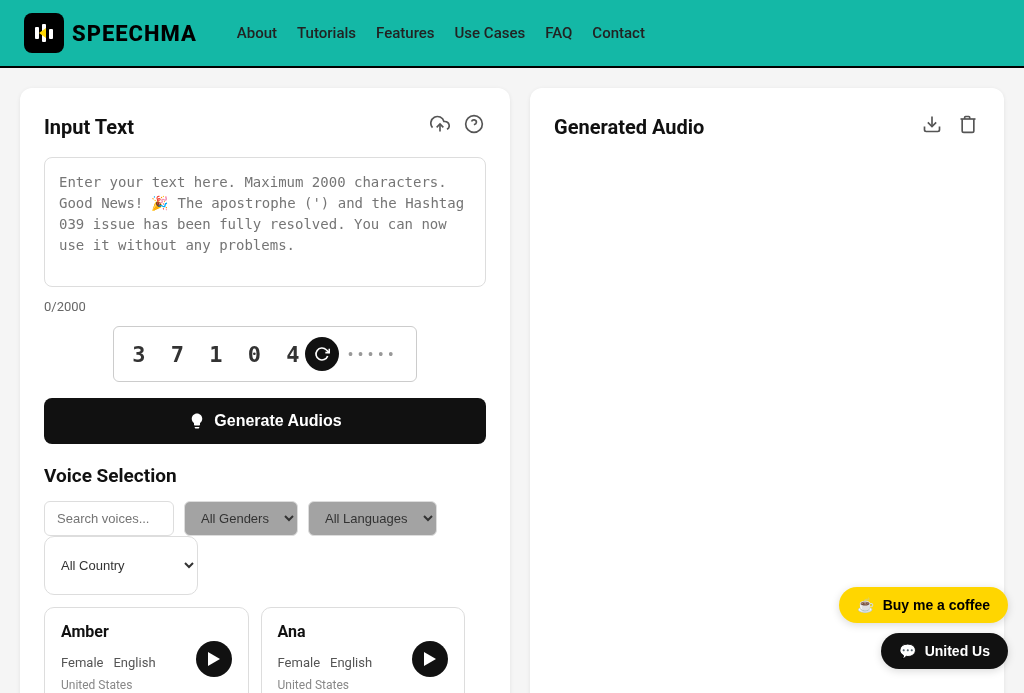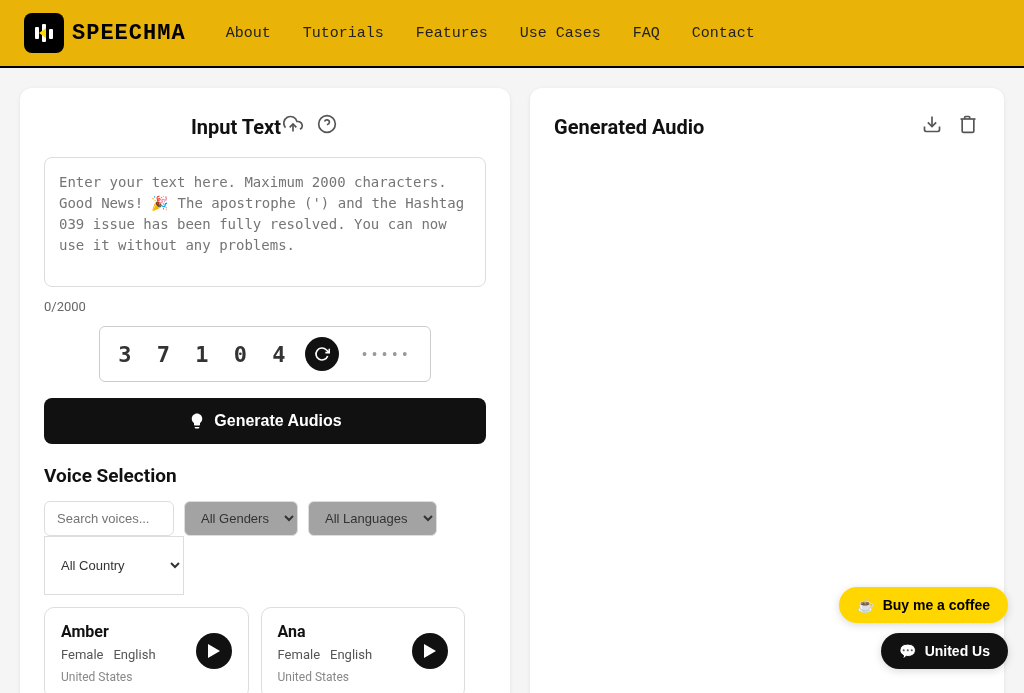--- a/index.html
+++ b/index.html
@@ -1,27 +1,26 @@
 <!DOCTYPE html>
 <html><head>
   <meta charset="utf-8">
   <style>
     * { box-sizing: border-box; margin: 0; padding: 0; }
     body { font-family: -apple-system, BlinkMacSystemFont, 'Segoe UI', Roboto, sans-serif; background: #f5f5f5; }
 
     
     .header {
-      background: #eab308;
+      background: #14b8a6;
       border-bottom: 2px solid #000;
       display: flex;
       align-items: center;
       padding: 0 24px;
       height: 68px;
       position: relative;
-      font-family: Liberation Mono, monospace;
     }
     .logo-area {
       display: flex;
       align-items: center;
       gap: 8px;
       margin-right: 40px;
     }
     .logo-icon {
       width: 40px;
       height: 40px;
@@ -33,21 +32,21 @@
     }
     .logo-icon svg { width: 24px; height: 24px; }
     .logo-text {
       font-size: 22px;
       font-weight: 800;
       letter-spacing: 1px;
       color: #000;
     }
     .nav {
       display: flex;
-      gap: 32px;
+      gap: 20px;
       align-items: center;
     }
     .nav-item {
       font-size: 15px;
       font-weight: 500;
       color: #222;
       cursor: pointer;
       text-decoration: none;
     }
 
@@ -69,21 +68,21 @@
       flex-shrink: 0;
       box-shadow: 0 1px 4px rgba(0,0,0,0.08);
     }
     .panel-title {
       font-size: 20px;
       font-weight: 700;
       color: #111;
       margin-bottom: 16px;
       display: flex;
       align-items: center;
-      justify-content: center;
+      justify-content: space-between;
     }
     .panel-title-icons {
       display: flex;
       gap: 10px;
       align-items: center;
     }
     .icon-btn {
       cursor: pointer;
       color: #555;
       font-size: 18px;
@@ -117,21 +116,20 @@
       align-items: center;
       justify-content: center;
       margin-bottom: 16px;
     }
     .captcha-box {
       border: 1px solid #ccc;
       border-radius: 6px;
       padding: 10px 18px;
       display: flex;
       align-items: center;
-      gap: 14px;
       background: #fff;
     }
     .captcha-digits {
       font-size: 22px;
       font-weight: 700;
       letter-spacing: 6px;
       color: #333;
       font-family: monospace;
     }
     .captcha-refresh {
@@ -198,28 +196,28 @@
       border-radius: 6px;
       padding: 8px 12px;
       font-size: 13px;
       color: #333;
       background: #a3a3a3;
       cursor: pointer;
       outline: none;
     }
     .country-select {
       border: 1px solid #ddd;
-      border-radius: 0;
+      border-radius: 10px;
       padding: 20px 12px;
       font-size: 13px;
       color: #333;
       background: #fff;
       cursor: pointer;
       outline: none;
-      width: 140px;
+      width: 154px;
     }
 
     
     .voice-cards {
       display: flex;
       gap: 12px;
       overflow: hidden;
       margin-top: 4px;
     }
     .voice-card {
@@ -227,21 +225,21 @@
       border: 1px solid #ddd;
       border-radius: 10px;
       padding: 14px 16px;
       min-width: 185px;
       flex-shrink: 0;
     }
     .voice-name {
       font-size: 16px;
       font-weight: 700;
       color: #111;
-      margin-bottom: 6px;
+      margin-bottom: 14px;
     }
     .voice-meta {
       font-size: 13px;
       color: #555;
       display: flex;
       gap: 10px;
       margin-bottom: 8px;
     }
     .voice-play {
       width: 36px;

